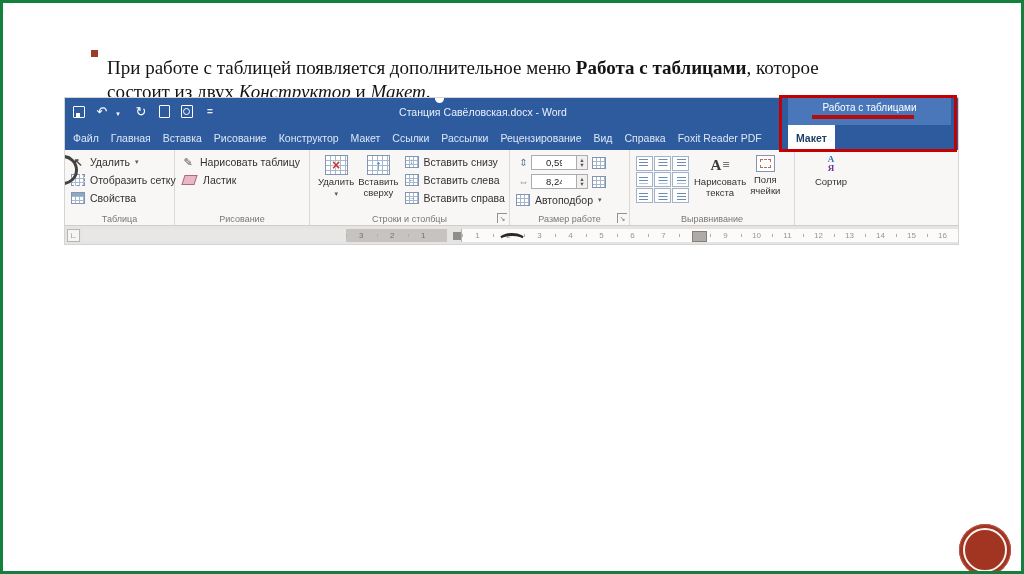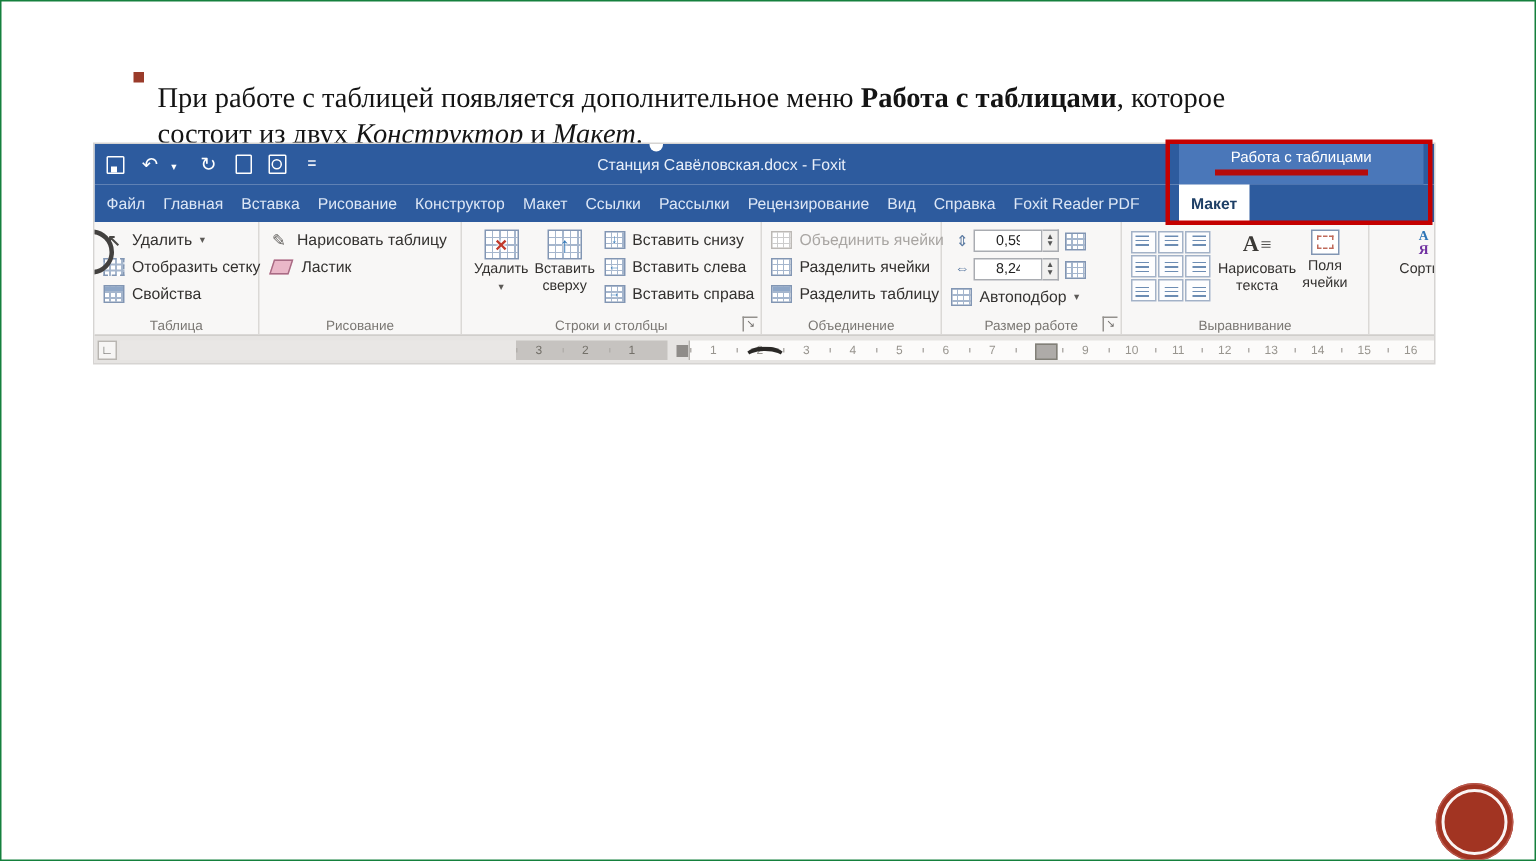--- a/index.html
+++ b/index.html
@@ -1,17 +1,17 @@
 <!DOCTYPE html>
 <html><head>
 <meta charset="utf-8">
 <style>
   html,body{margin:0;padding:0;background:#fff;}
   body{font-family:"Liberation Sans",sans-serif;}
-  .slide{position:relative;width:1024px;height:574px;background:#ffffff;overflow:hidden;border:1px solid #15803d;box-sizing:border-box;}
+  .slide{position:relative;width:1024px;height:574px;background:#ffffff;overflow:hidden;border:3px solid #15803d;box-sizing:border-box;}
 
   
   .bullet{position:absolute;left:88px;top:47px;width:7px;height:7px;background:#9a3b2a;}
   .slide-text{position:absolute;left:104px;top:34px;width:836px;font-family:"Liberation Serif",serif;font-size:19px;line-height:24px;color:#141414;}
   .slide-text b{font-weight:bold;}
   .slide-text i{font-style:italic;}
 
   
   .win{position:absolute;left:62px;top:95px;width:893px;height:146px;overflow:hidden;background:#f8f7f6;box-shadow:0 0 0 1px #d6d4d2;}
 
@@ -117,21 +117,21 @@
 <body>
 
 <div class="slide">
 
   <span class="bullet"></span>
   <p class="slide-text"><span>При работе с таблицей появляется дополнительное меню </span><b>Работа с таблицами</b><span>, которое</span><br><span>состоит из двух </span><i>Конструктор</i><span> и </span><i>Макет</i><span>.</span></p>
 
   <div class="win">
 
     <div class="titlebar">
-      <div class="doc-title">Станция Савёловская.docx - Foxit</div>
+      <div class="doc-title">Станция Савёловская.docx - Word</div>
       <div class="qat">
         <span class="qbtn">
             <span class="isave"></span>
           </span>
         <span class="qbtn">
             <span>↶</span>
           </span>
         <span class="qbtn qcaret">
             <span>▾</span>
           </span>
@@ -242,35 +242,20 @@
                   <span class="ov blue" style="font-size:8px">→</span>
                 </span>
                 <span>Вставить справа</span>
               </div>
           </div>
         </div>
         <div class="group-label">Строки и столбцы</div>
         <span class="launcher"><span>↘</span></span>
       </div>
 
-      <div class="group" style="width:120px">
-        <div class="sbtn dis">
-            <span class="ticon"></span>
-            <span>Объединить ячейки</span>
-          </div>
-        <div class="sbtn">
-            <span class="ticon"></span>
-            <span>Разделить ячейки</span>
-          </div>
-        <div class="sbtn">
-            <span class="ticon props"></span>
-            <span>Разделить таблицу</span>
-          </div>
-        <div class="group-label">Объединение</div>
-      </div>
 
       <div class="group" style="width:120px">
         <div class="szrow">
           <span class="lead">⇕</span>
           <input class="szinput" readonly="" value="0,59 см" style="">
           <span class="spin">
               <span>▲</span>
               <span>▼</span>
             </span>
           <span class="ticon dist"></span>

